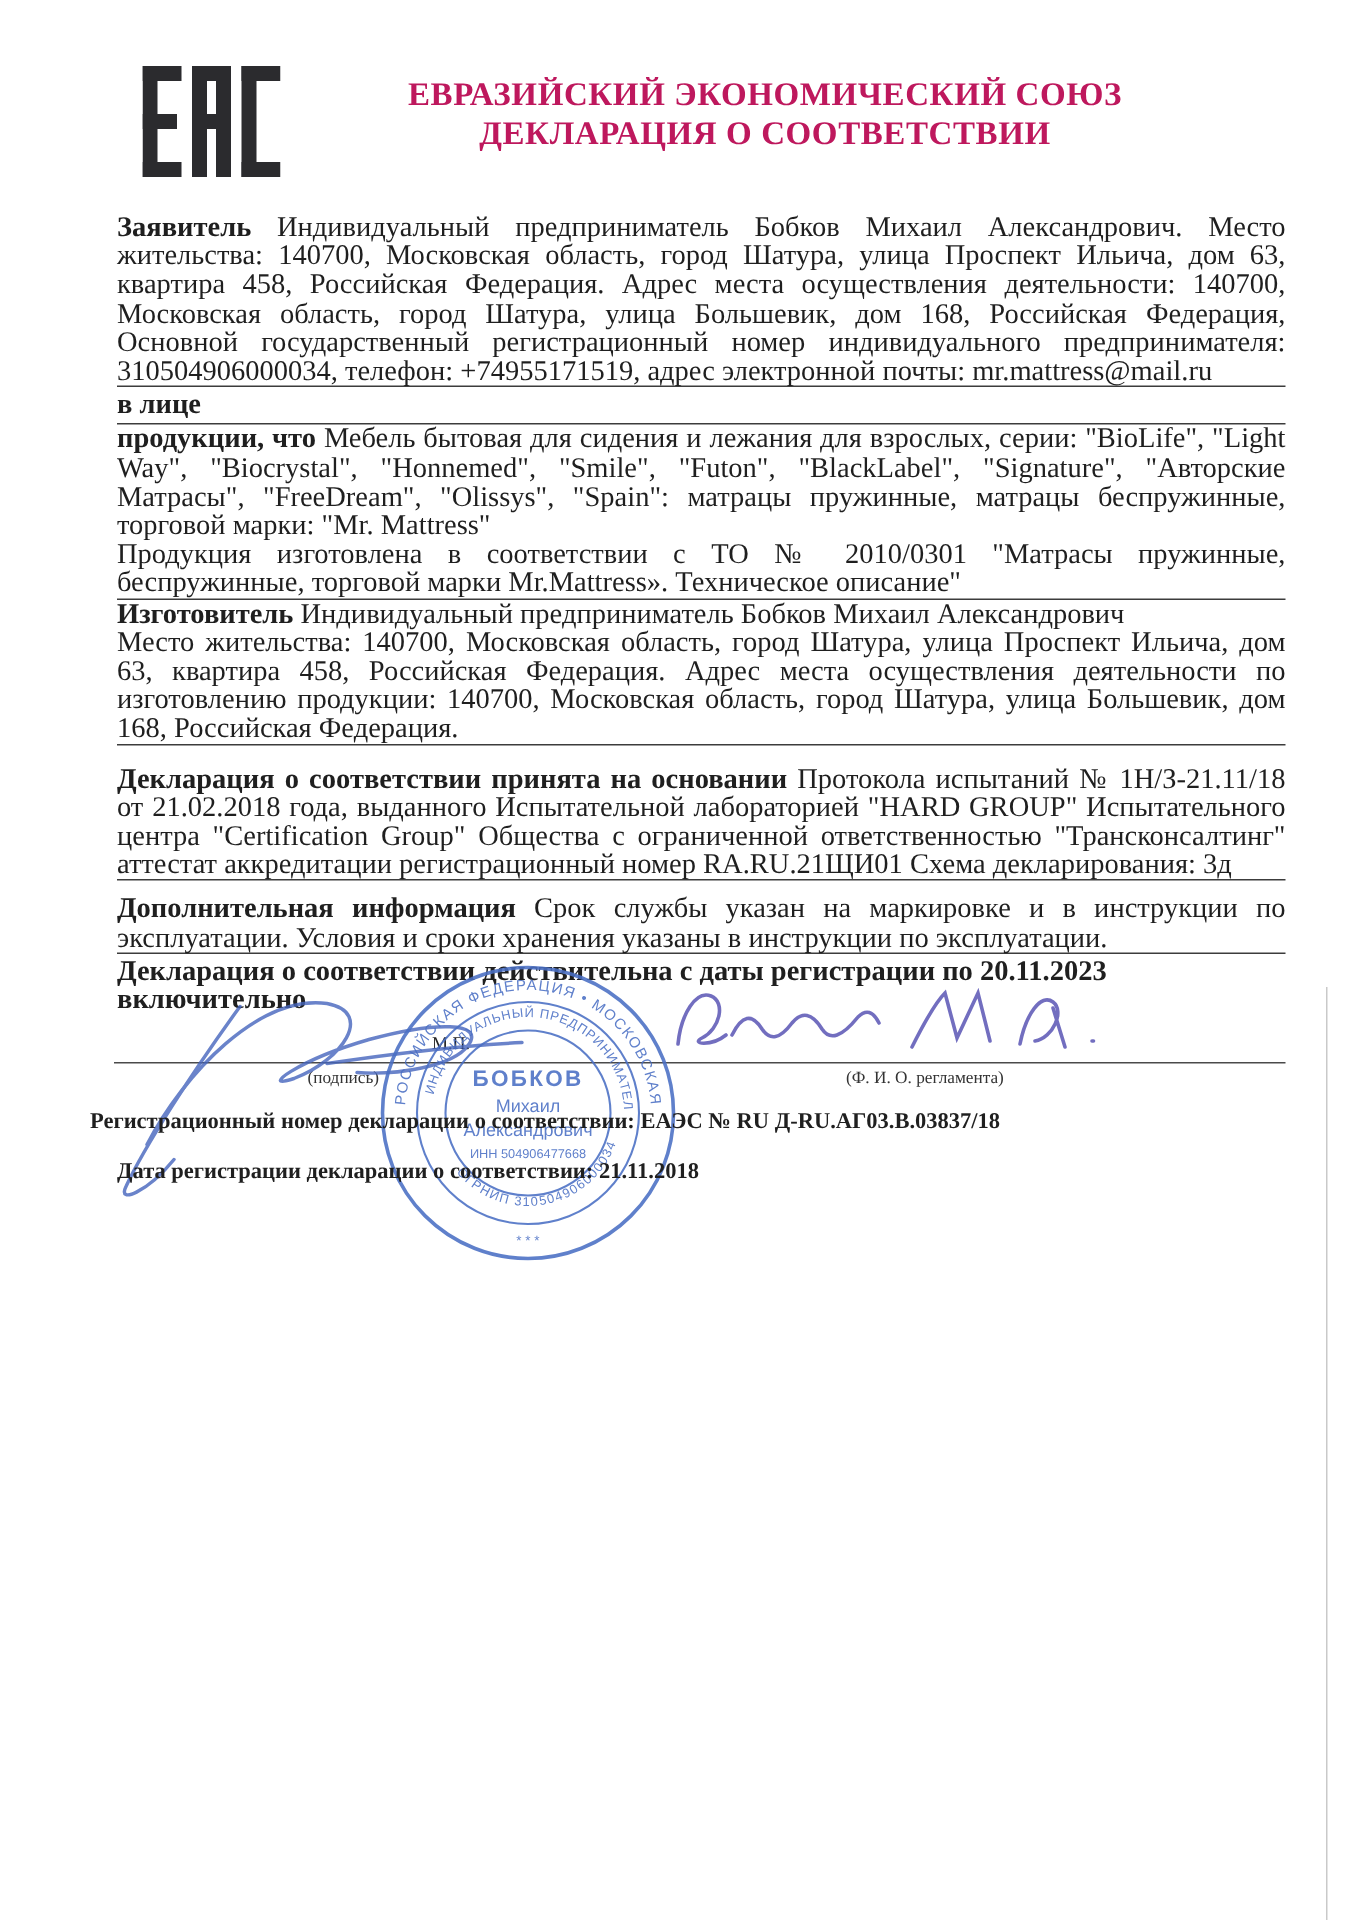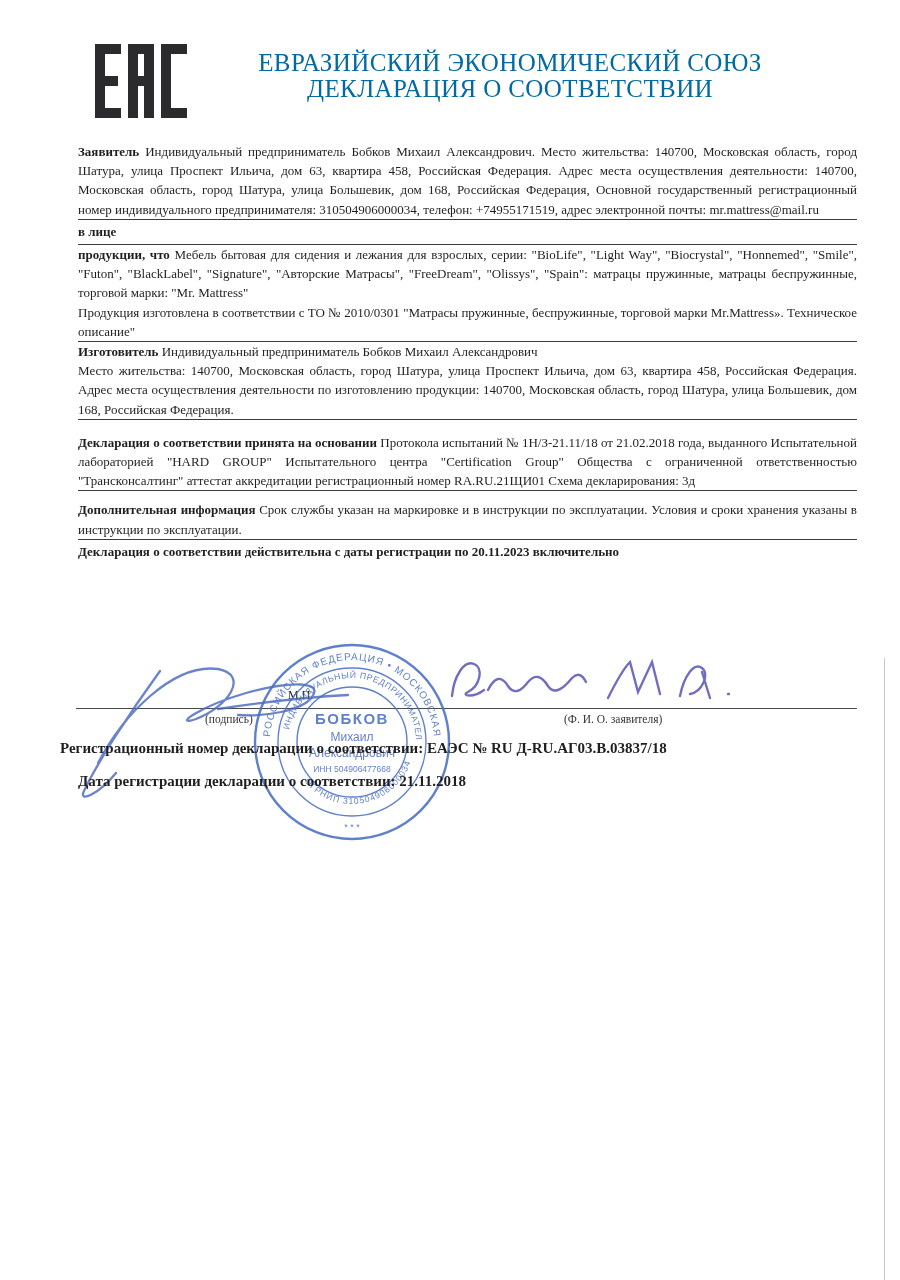--- a/index.html
+++ b/index.html
@@ -6,24 +6,24 @@
   body{
     width:900px;height:1280px;position:relative;background:#ffffff;
     font-family:"Liberation Serif","DejaVu Serif",serif;color:#1f1f1f;
     overflow:hidden;
   }
   .page{position:absolute;inset:0;background:#fff;}
 
   
   .logo{position:absolute;left:95px;top:44px;}
   .title{position:absolute;left:170px;top:50px;width:680px;text-align:center;
-         font-weight:normal;font-size:25px;line-height:26px;color:#0369a1;letter-spacing:.4px;}
+         font-weight:bold;font-size:22px;line-height:26px;color:#be185d;letter-spacing:.4px;}
 
   
-  .content{position:absolute;left:78px;top:142px;width:779px;font-size:13px;line-height:19.2px;}
+  .content{position:absolute;left:78px;top:142px;width:779px;font-size:19px;line-height:19.2px;}
   .sec{border-bottom:1.6px solid #3c3c3c;}
   .sec.noline{border-bottom:none;}
   .para{text-align:justify;}
   .lead{font-weight:bold;}
   .inperson{font-weight:bold;padding:2px 0 3px 0;}
   .gap12{height:13px;}
   .gap8{height:9px;}
   .validity{font-weight:bold;padding-top:2px;}
 
   
@@ -116,21 +116,21 @@
     </div>
 
     <div class="sec noline">
       <div class="validity">Декларация о соответствии действительна с даты регистрации по 20.11.2023 включительно</div>
     </div>
   </div>
 
   <div class="sigline"></div>
   <div class="siglabel lbl-podpis">(подпись)</div>
   <div class="mp">М.П.</div>
-  <div class="siglabel lbl-fio">(Ф. И. О. заявителя)</div>
+  <div class="siglabel lbl-fio">(Ф. И. О. регламента)</div>
 
   <div class="sig-left">
     <svg width="330" height="160" viewBox="0 0 330 160" fill="none" stroke="#4565bd" stroke-width="2.3" stroke-linecap="round">
       <path d="M 30 118 C 55 70, 105 18, 150 24 C 182 30, 160 62, 128 74 C 104 82, 130 62, 178 48 C 222 36, 256 36, 244 52 C 234 66, 196 72, 170 70"></path>
       <path d="M 92 26 C 60 70, 28 120, 16 146 C 10 158, 30 150, 48 128"></path>
       <path d="M 150 64 C 190 58, 240 52, 280 50"></path>
     </svg>
   </div>
 
   <div class="stamp">

